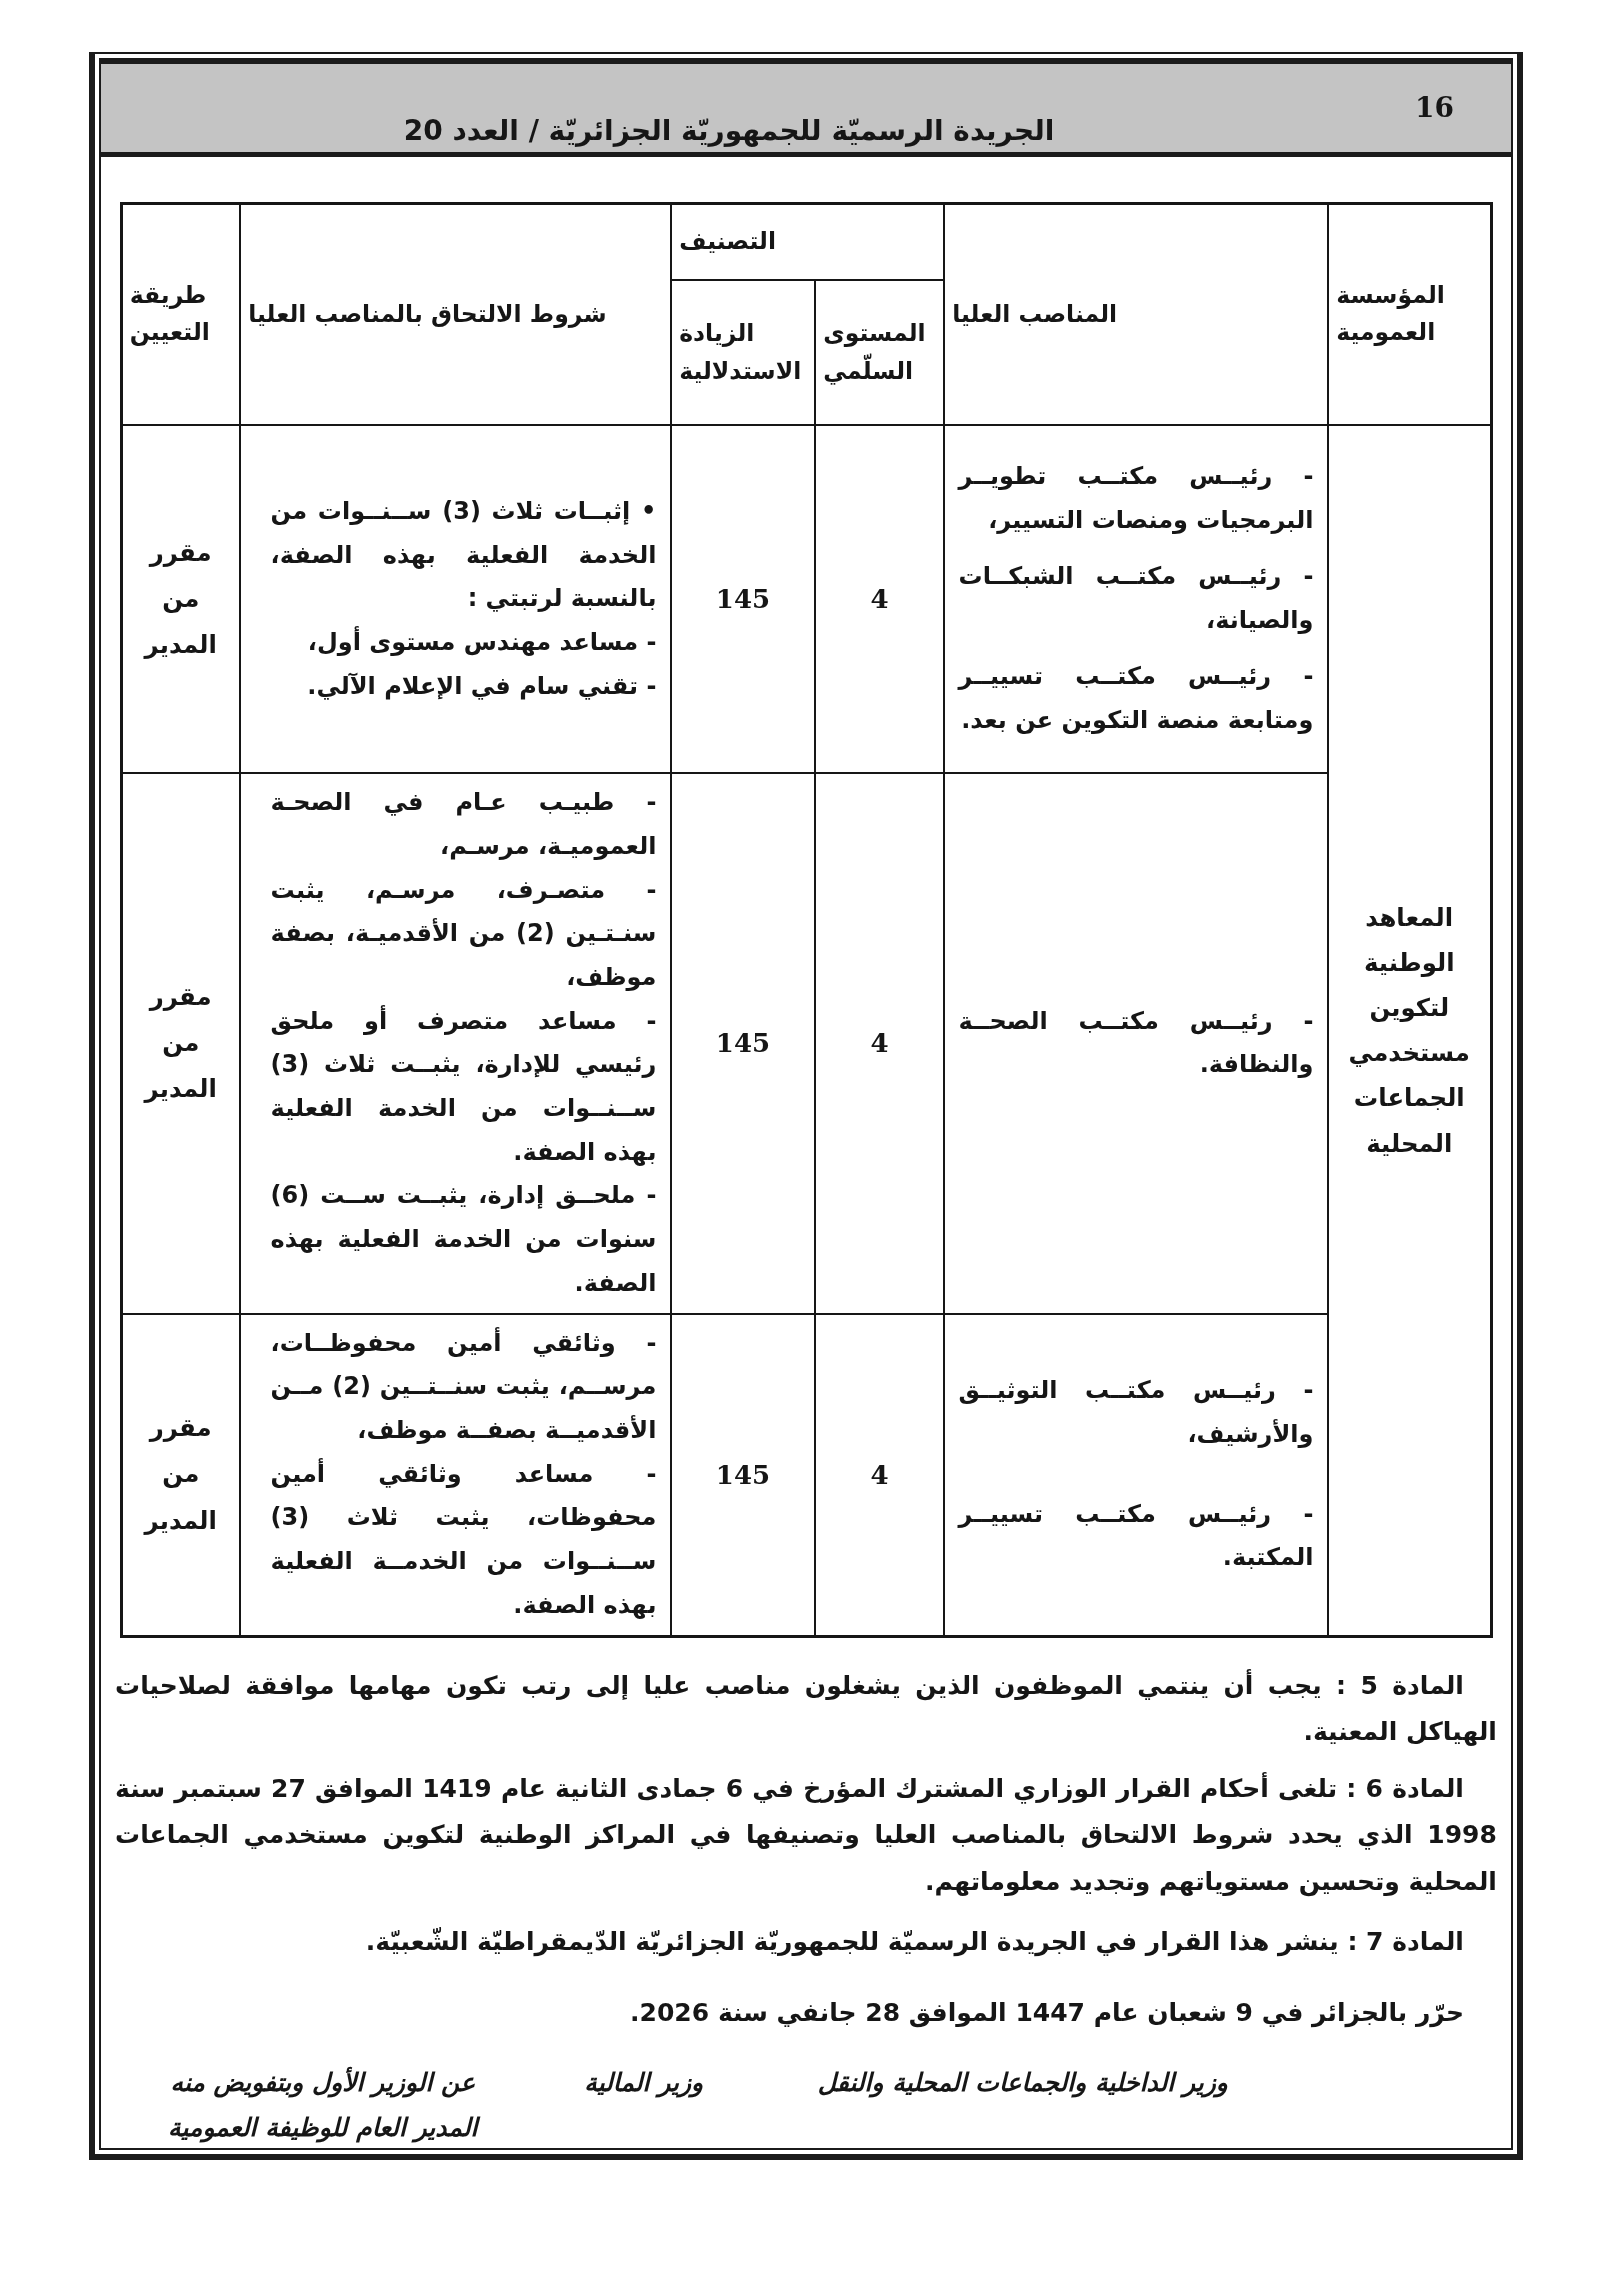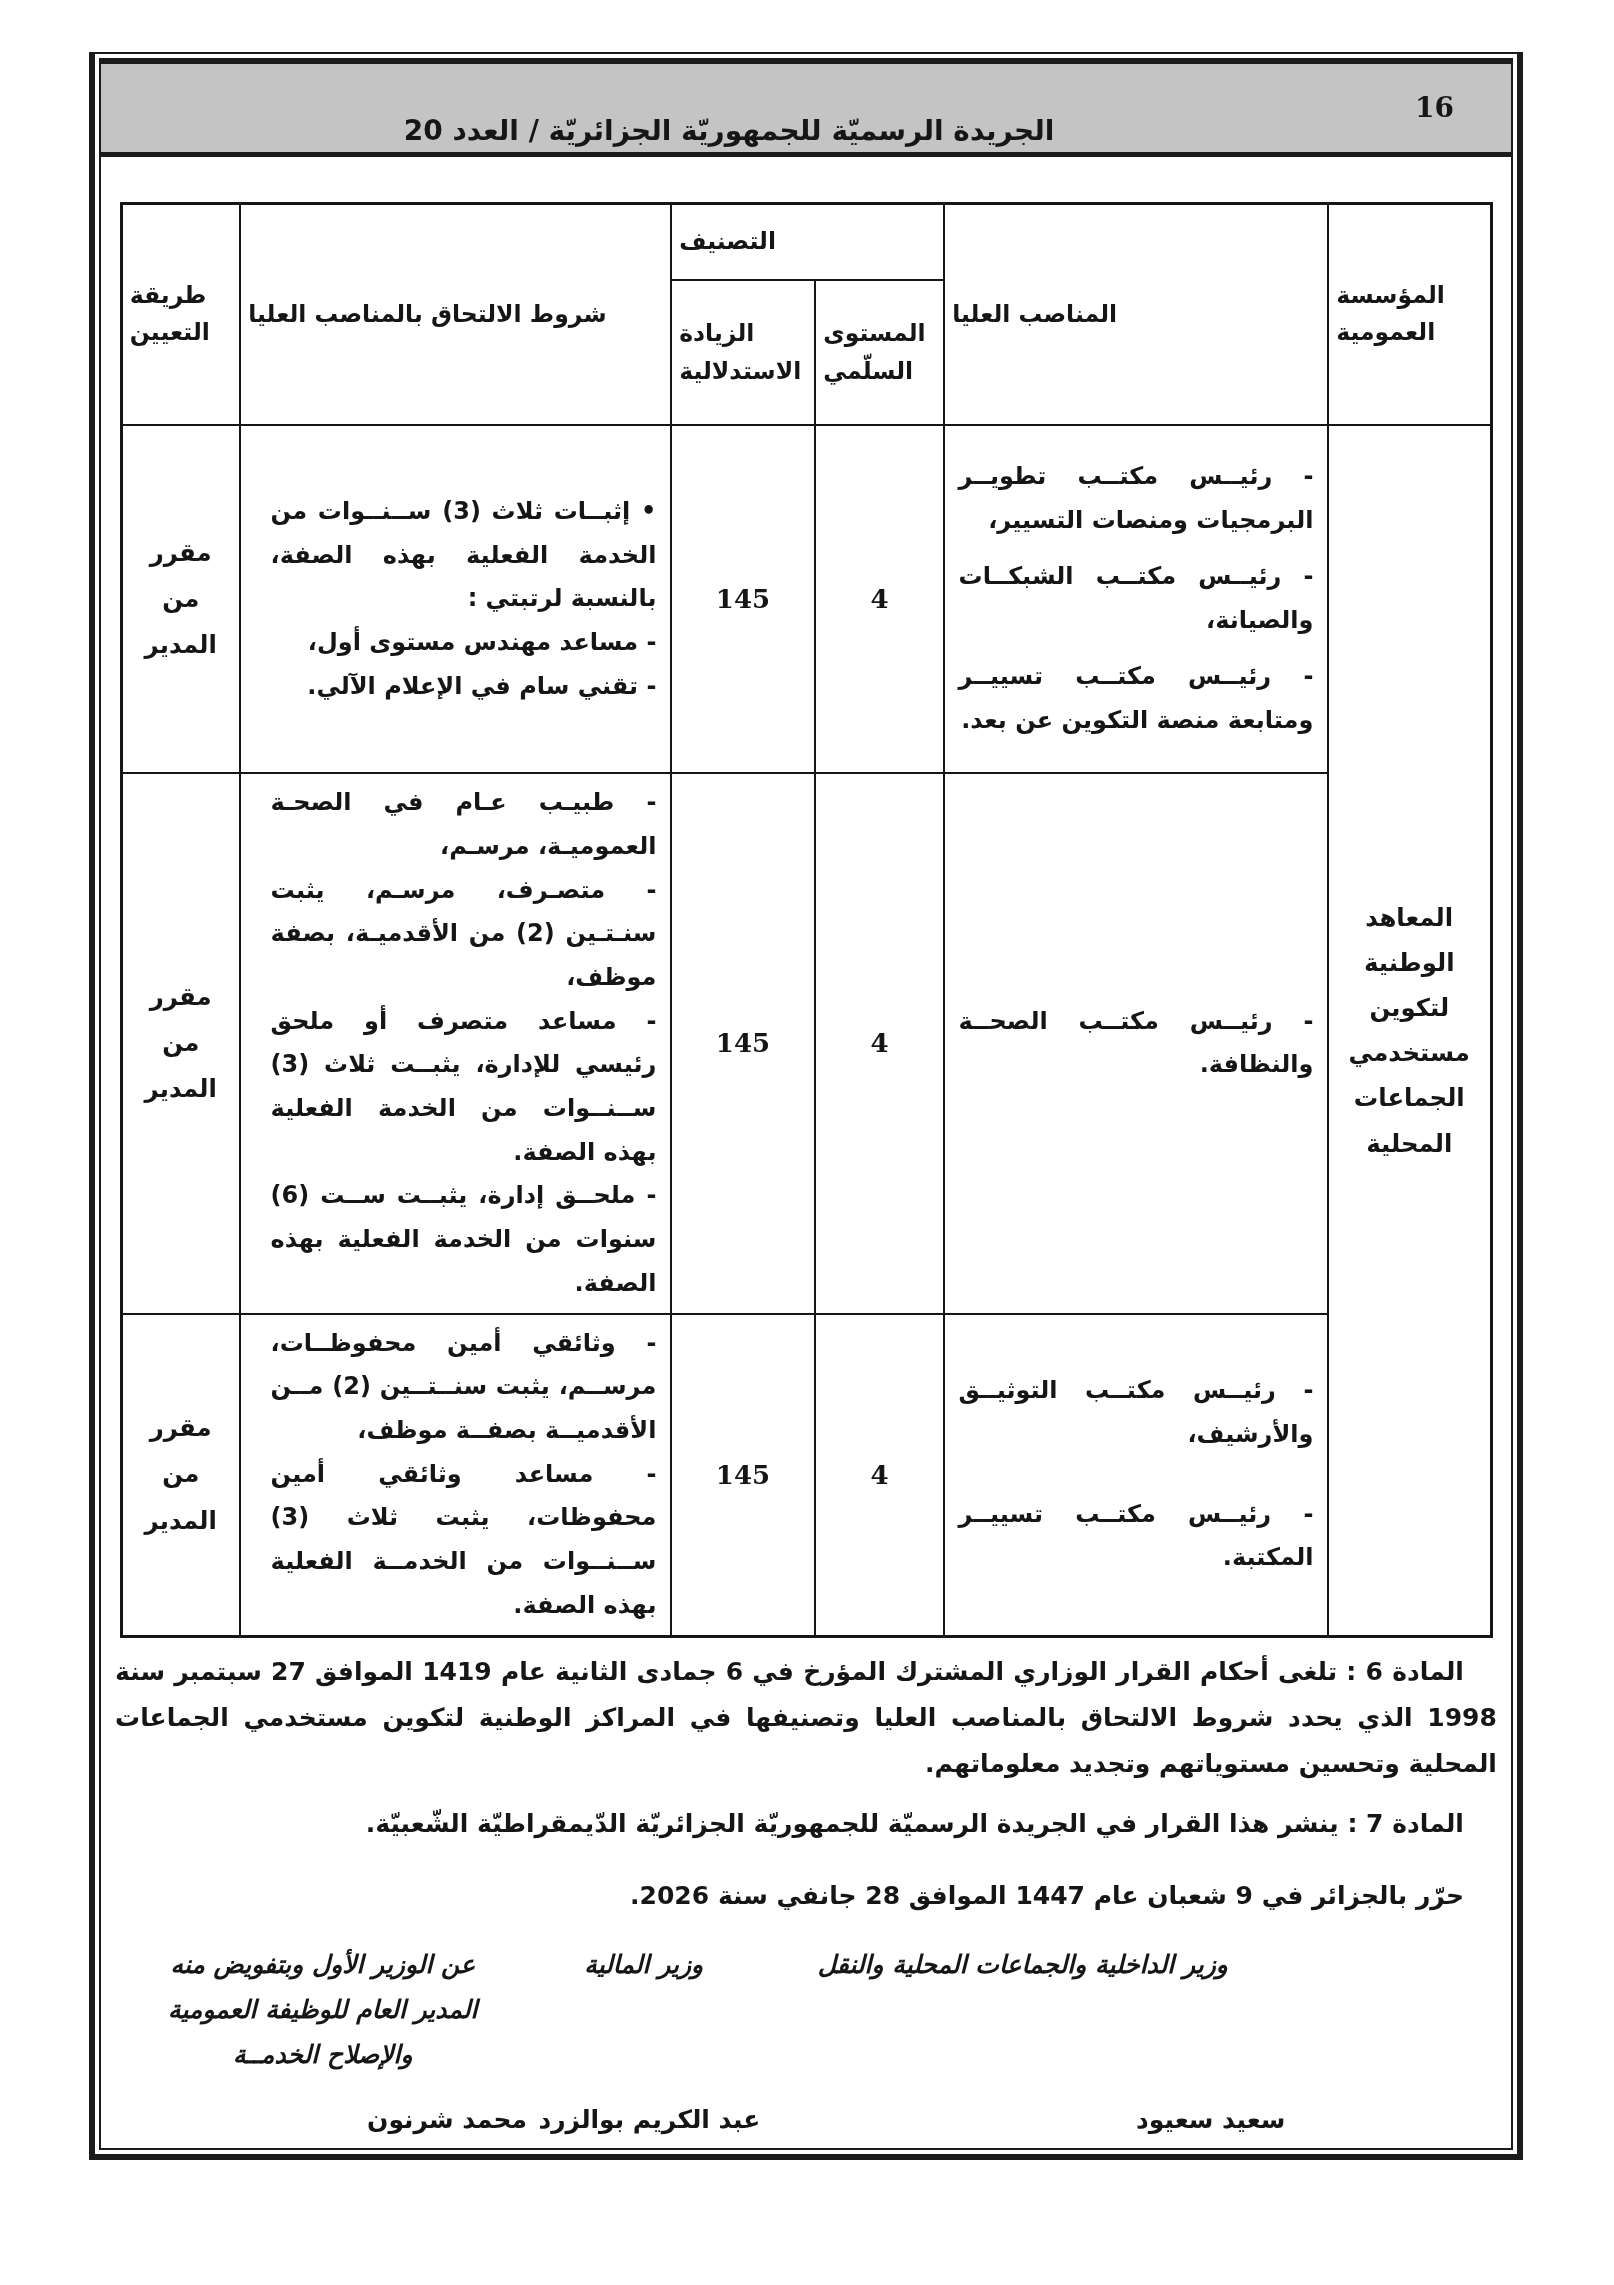--- a/index.html
+++ b/index.html
@@ -219,20 +219,21 @@
             </td>
             <td class="appt-cell">
               <div>مقرر</div>
               <div>من</div>
               <div>المدير</div>
             </td>
           </tr>
         </tbody>
       </table>
 
+      <p class="article first"><span>المادة 5 :</span> <span>يجب أن ينتمي الموظفون الذين يشغلون مناصب عليا إلى رتب تكون مهامها موافقة لصلاحيات الهياكل المعنية.</span></p>
 
       <p class="article"><span>المادة 6 :</span> <span>تلغى أحكام القرار الوزاري المشترك المؤرخ في 6 جمادى الثانية عام 1419 الموافق 27 سبتمبر سنة 1998 الذي يحدد شروط الالتحاق بالمناصب العليا وتصنيفها في المراكز الوطنية لتكوين مستخدمي الجماعات المحلية وتحسين مستوياتهم وتجديد معلوماتهم.</span></p>
 
       <p class="article a7"><span>المادة 7 :</span> <span>ينشر هذا القرار في الجريدة الرسميّة للجمهوريّة الجزائريّة الدّيمقراطيّة الشّعبيّة.</span></p>
 
       <div class="closing">حرّر بالجزائر في 9 شعبان عام 1447 الموافق 28 جانفي سنة 2026.</div>
 
       <div class="sig-row">
         <div class="sig-col c-right">
           <div class="sig-title">وزير الداخلية والجماعات المحلية والنقل</div>

